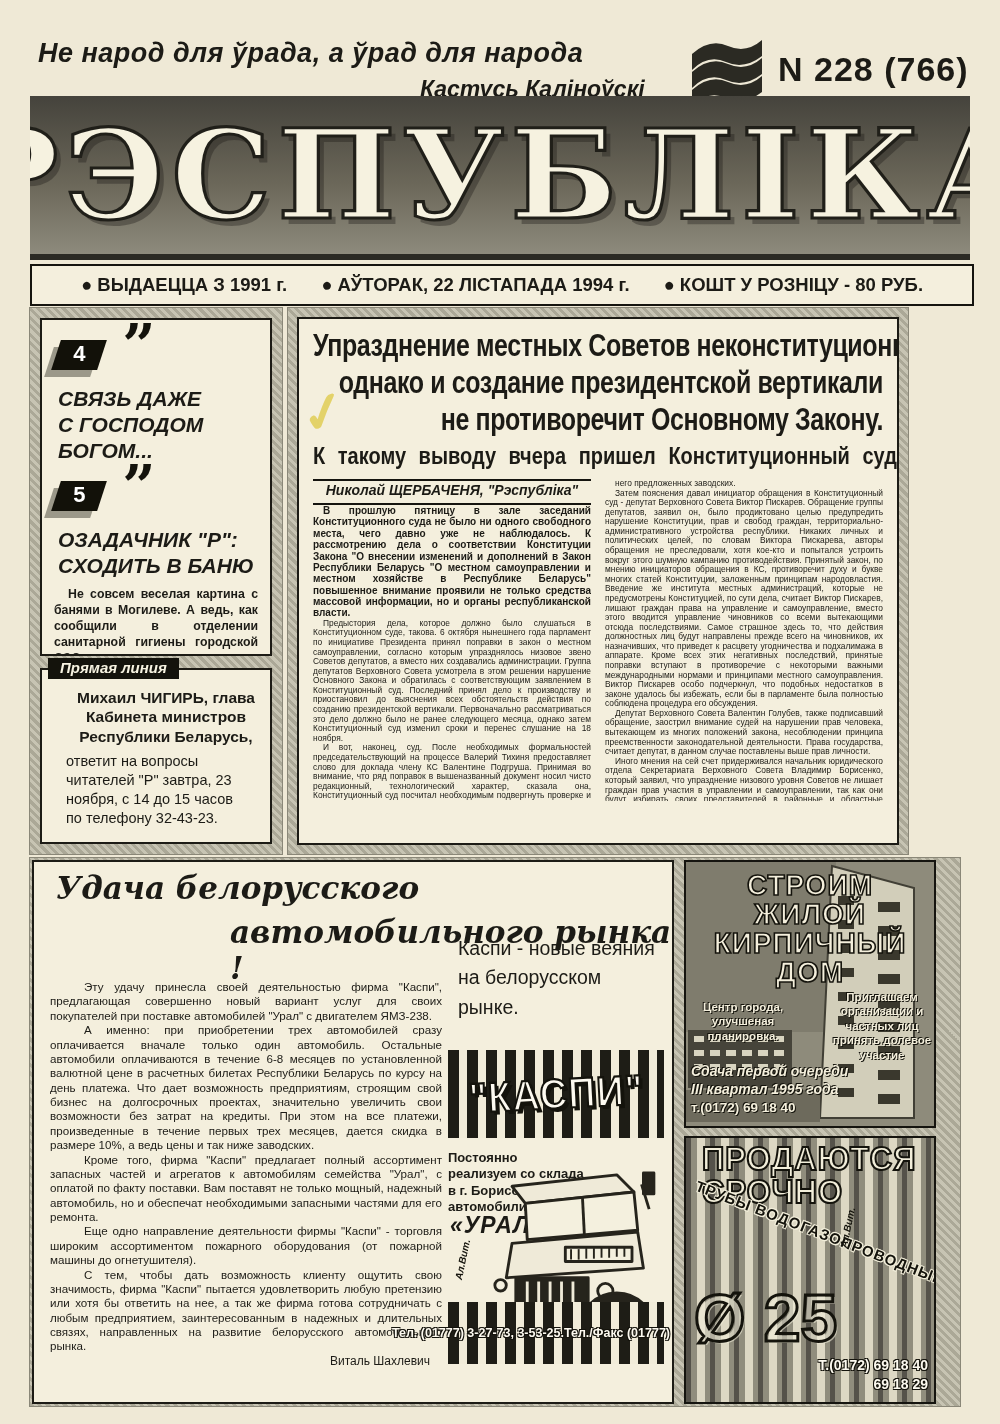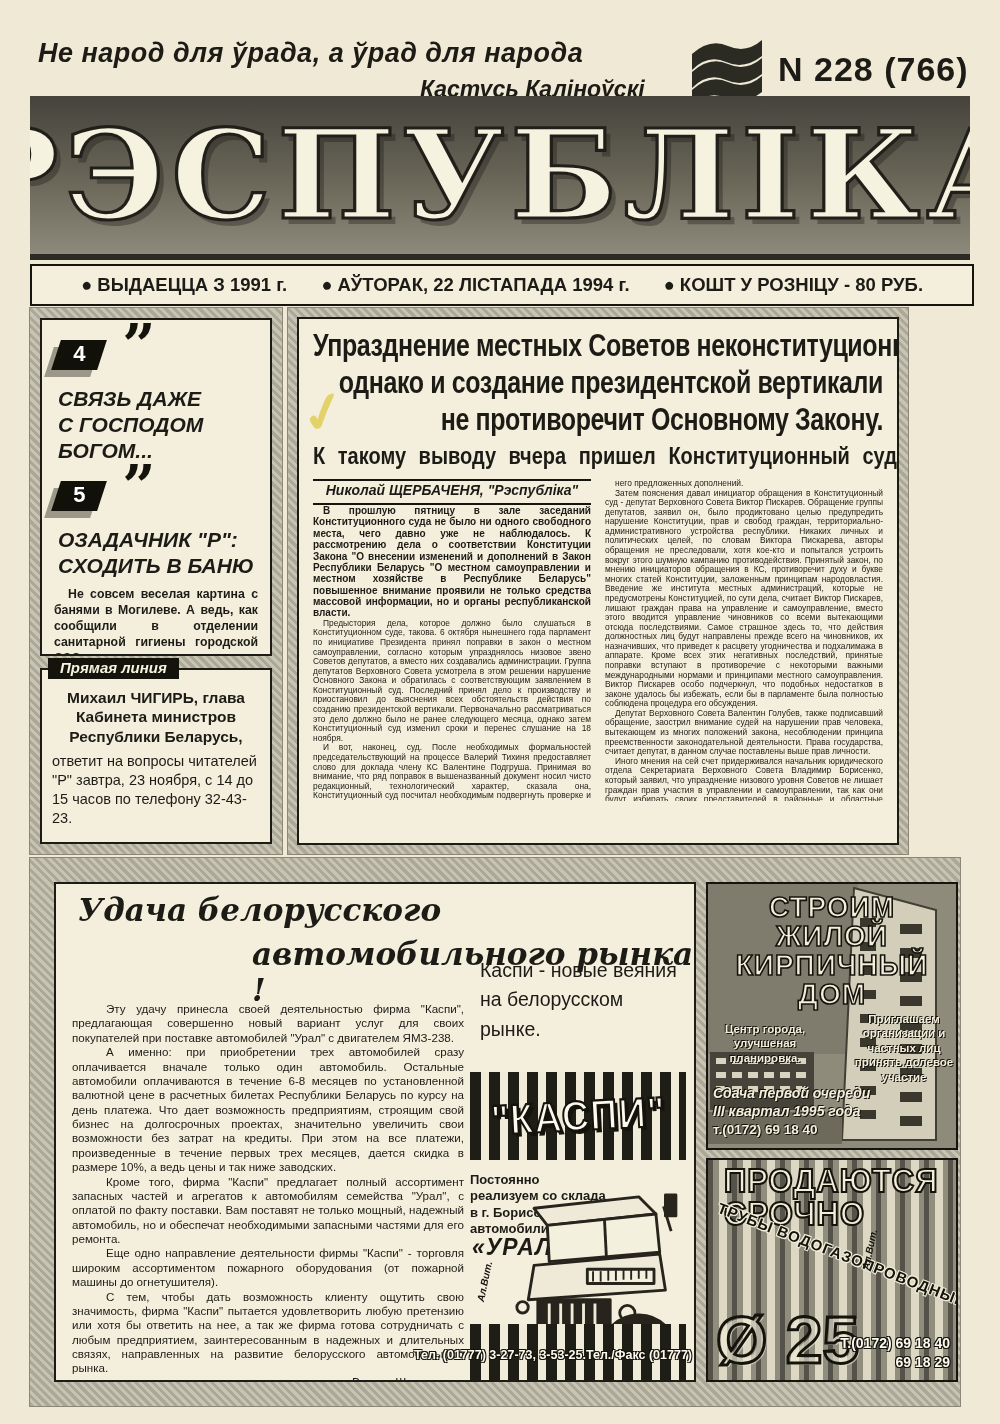--- a/index.html
+++ b/index.html
@@ -36,21 +36,21 @@
   .badge-shadow{position:absolute;left:-7px;top:7px;width:100%;height:100%;background:#9b9889;transform:skewX(-18deg);}
   .badge{position:relative;display:inline-block;background:#121109;color:#fff;padding:1px 17px 3px;
     transform:skewX(-18deg);font-weight:bold;font-size:22px;}
   .badge i{display:inline-block;transform:skewX(18deg);font-style:normal;}
   .quote{font-family:"DejaVu Serif",serif;font-weight:bold;font-size:58px;line-height:.55;letter-spacing:-5px;color:#14130c;}
   .teaser-title{font-weight:bold;font-style:italic;font-size:21px;line-height:1.23;margin:6px 0 8px 4px;}
   .t1{width:160px;}
   .t2{width:200px;}
   .teaser-text{font-size:12.3px;font-weight:bold;line-height:1.3;text-align:justify;margin-top:4px;text-indent:14px;}
 
-  .hotline{flex:1;position:relative;padding:14px 10px 6px;border-width:2.5px;}
+  .hotline{flex:1;position:relative;padding:14px 24px 6px;border-width:2.5px;}
   .hotline-label{position:absolute;top:-12px;left:6px;background:#14130c;color:#f7f3e1;
     font-weight:bold;font-style:italic;font-size:15px;padding:1px 12px 3px;}
   .hotline-name{font-weight:bold;font-size:15.5px;text-align:center;line-height:1.25;width:200px;margin:4px auto 6px;}
   .hotline-text{font-size:14.5px;line-height:1.3;}
 
   
   .main-frame{left:288px;top:308px;width:620px;height:546px;padding:9px;box-sizing:border-box;}
   .main-box{width:100%;height:100%;padding:8px 14px;position:relative;overflow:hidden;}
   .headline{text-align:right;}
   .headline div{font-weight:bold;font-size:25px;letter-spacing:-.4px;line-height:37px;
@@ -59,21 +59,21 @@
     transform:scaleY(1.2);white-space:nowrap;margin-top:3px;}
   .checkmark{left:2px;top:62px;font-size:54px;color:#e0cb4d;opacity:.8;transform:rotate(-14deg);font-weight:bold;}
   .cols{display:flex;gap:14px;margin-top:8px;}
   .art-col{width:278px;font-size:8.4px;line-height:1.14;text-align:justify;overflow:hidden;height:322px;}
   .art-col p{margin:0;text-indent:10px;}
   .byline{border-top:2px solid #15140f;border-bottom:2px solid #15140f;font-weight:bold;font-style:italic;
     font-size:14px;text-align:center;padding:2px 0 4px;margin-bottom:4px;text-indent:0 !important;}
   .lead{font-weight:bold;font-size:10px;}
 
   
-  .bottom{left:30px;top:858px;width:930px;height:548px;padding:24px;box-sizing:border-box;display:flex;gap:10px;}
+  .bottom{left:30px;top:858px;width:930px;height:548px;padding:2px;box-sizing:border-box;display:flex;gap:10px;}
   .auto-box{flex:0 0 642px;position:relative;border-width:2px;overflow:hidden;}
   .auto-title1{left:22px;top:8px;font-family:"DejaVu Serif",serif;font-weight:bold;font-style:italic;font-size:31px;}
   .auto-title2{left:196px;top:52px;font-family:"DejaVu Serif",serif;font-weight:bold;font-style:italic;font-size:31px;}
   .auto-text{left:16px;top:100px;width:392px;font-size:11.6px;line-height:1.24;text-align:justify;margin-top:18px;}
   .auto-text p{margin:0;text-indent:34px;}
   .auto-sig{text-align:right;margin-top:6px;font-size:12px;padding-right:12px;text-indent:0 !important;}
   .tagline{left:424px;top:72px;width:208px;font-size:19.5px;line-height:1.5;}
   .caspi-bars{left:414px;top:188px;width:216px;height:88px;
     background:repeating-linear-gradient(90deg,#1e1d16 0 11px,#f1ecd9 11px 19px);
     display:flex;align-items:center;justify-content:center;}
@@ -182,21 +182,21 @@
     <div class="subhead">К такому выводу вчера пришел Конституционный суд</div>
 
     <div class="cols">
       <div class="art-col">
         <p class="byline">Николай ЩЕРБАЧЕНЯ, "Рэспубліка"</p>
         <p class="lead">В прошлую пятницу в зале заседаний Конституционного суда не было ни одного свободного места, чего давно уже не наблюдалось. К рассмотрению дела о соответствии Конституции Закона "О внесении изменений и дополнений в Закон Республики Беларусь "О местном самоуправлении и местном хозяйстве в Республике Беларусь" повышенное внимание проявили не только средства массовой информации, но и органы республиканской власти.</p>
         <p>Предыстория дела, которое должно было слушаться в Конституционном суде, такова. 6 октября нынешнего года парламент по инициативе Президента принял поправки в закон о местном самоуправлении, согласно которым упразднялось низовое звено Советов депутатов, а вместо них создавались администрации. Группа депутатов Верховного Совета усмотрела в этом решении нарушение Основного Закона и обратилась с соответствующим заявлением в Конституционный суд. Последний принял дело к производству и приостановил до выяснения всех обстоятельств действия по созданию президентской вертикали. Первоначально рассматриваться это дело должно было не ранее следующего месяца, однако затем Конституционный суд изменил сроки и перенес слушание на 18 ноября.</p>
         <p>И вот, наконец, суд. После необходимых формальностей председательствующий на процессе Валерий Тихиня предоставляет слово для доклада члену КС Валентине Подгруша. Принимая во внимание, что ряд поправок в вышеназванный документ носил чисто редакционный, технологический характер, сказала она, Конституционный суд посчитал необходимым подвергнуть проверке и системному анализу те положения закона, которые внесли существенные преобразования в систему местного управления и самоуправления, прежде всего в нормы, касающиеся места и роли местных Советов, исполнительных и распорядительных органов, их компетенции, статуса и полномочий председателя местного Совета. Валентина Подгруша также подробно остановилась на изменениях, которые претерпел закон после внесения в</p>
       </div>
       <div class="art-col">
-        <p>него предложенных дополнений.</p>
+        <p>него предложенных заводских.</p>
         <p>Затем пояснения давал инициатор обращения в Конституционный суд - депутат Верховного Совета Виктор Пискарев. Обращение группы депутатов, заявил он, было продиктовано целью предупредить нарушение Конституции, прав и свобод граждан, территориально-административного устройства республики. Никаких личных и политических целей, по словам Виктора Пискарева, авторы обращения не преследовали, хотя кое-кто и попытался устроить вокруг этого шумную кампанию противодействия. Принятый закон, по мнению инициаторов обращения в КС, противоречит духу и букве многих статей Конституции, заложенным принципам народовластия. Введение же института местных администраций, которые не предусмотрены Конституцией, по сути дела, считает Виктор Пискарев, лишают граждан права на управление и самоуправление, вместо этого вводится управление чиновников со всеми вытекающими отсюда последствиями. Самое страшное здесь то, что действия должностных лиц будут направлены прежде всего на чиновников, их назначивших, что приведет к расцвету угодничества и подхалимажа в аппарате. Кроме всех этих негативных последствий, принятые поправки вступают в противоречие с некоторыми важными международными нормами и принципами местного самоуправления. Виктор Пискарев особо подчеркнул, что подобных недостатков в законе удалось бы избежать, если бы в парламенте была полностью соблюдена процедура его обсуждения.</p>
         <p>Депутат Верховного Совета Валентин Голубев, также подписавший обращение, заострил внимание судей на нарушении прав человека, вытекающем из многих положений закона, несоблюдении принципа преемственности законодательной деятельности. Права государства, считает депутат, в данном случае поставлены выше прав личности.</p>
         <p>Иного мнения на сей счет придерживался начальник юридического отдела Секретариата Верховного Совета Владимир Борисенко, который заявил, что упразднение низового уровня Советов не лишает граждан прав участия в управлении и самоуправлении, так как они будут избирать своих представителей в районные и областные Советы депутатов.</p>
 
       </div>
     </div>
   </div>
 </div>
 
 <div class="abs hatch bottom">

